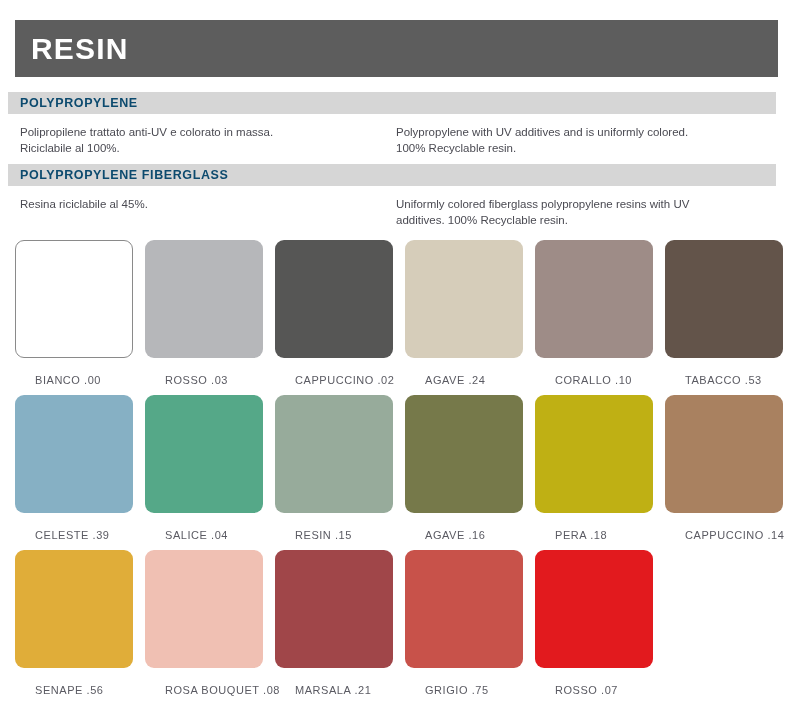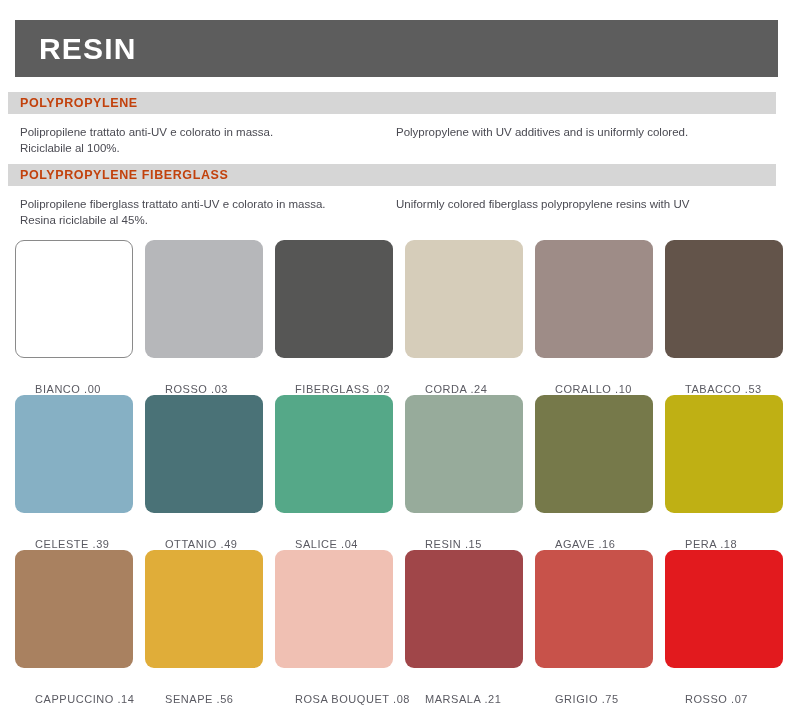--- a/index.html
+++ b/index.html
@@ -26,40 +26,40 @@
     height: 57px;
     background: #5d5d5d;
     display: flex;
     align-items: center;
   }
   .title-bar .title-text {
     color: #ffffff;
     font-size: 30px;
     font-weight: bold;
     letter-spacing: 1.2px;
-    padding-left: 24px;
+    padding-left: 16px;
     line-height: 1;
   }
 
   
   .section {
     position: absolute;
     left: 8px;
     width: 768px;
   }
   .section-band {
     background: #d6d6d6;
     height: 22px;
     display: flex;
     align-items: center;
   }
   .section-band .band-label {
     font-size: 12.5px;
     font-weight: bold;
-    color: #c2410c;
+    color: #0c4a6e;
     letter-spacing: 0.6px;
     padding-left: 12px;
   }
   .section-body {
     display: flex;
     padding: 10px 0 0 0;
   }
   .section-body .col {
     font-size: 11.5px;
     line-height: 16px;
@@ -98,21 +98,21 @@
   .swatch-chip {
     width: 118px;
     height: 118px;
     border-radius: 9px;
     box-sizing: border-box;
   }
   .swatch-chip.outlined {
     border: 1px solid #8a8a8a;
   }
   .swatch-label {
-    margin-top: 25px;
+    margin-top: 16px;
     font-size: 11px;
     letter-spacing: 0.55px;
     color: #5a5a62;
     white-space: nowrap;
     padding-left: 20px;
   }
 </style>
 </head>
 <body>
 
@@ -124,73 +124,70 @@
   <div class="section-band">
     <span class="band-label">POLYPROPYLENE</span>
   </div>
   <div class="section-body">
     <div class="col col-left">
       <p>Polipropilene trattato anti-UV e colorato in massa.</p>
       <p>Riciclabile al 100%.</p>
     </div>
     <div class="col col-right">
       <p>Polypropylene with UV additives and is uniformly colored.</p>
+      <p>100% Recyclable resin.</p>
     </div>
   </div>
 </div>
 
 <div class="section" id="section-polypropylene-fiberglass">
   <div class="section-band">
     <span class="band-label">POLYPROPYLENE FIBERGLASS</span>
   </div>
   <div class="section-body">
     <div class="col col-left">
-      <p>Polipropilene fiberglass trattato anti-UV e colorato in massa.</p>
       <p>Resina riciclabile al 45%.</p>
     </div>
     <div class="col col-right">
       <p>Uniformly colored fiberglass polypropylene resins with UV</p>
+      <p>additives. 100% Recyclable resin.</p>
     </div>
   </div>
 </div>
 
 <div class="swatch-grid" id="swatch-grid">
     <div class="swatch-cell">
       <div class="swatch-chip outlined" style="background: rgb(255, 255, 255);"></div>
       <div class="swatch-label">BIANCO .00</div>
     </div>
     <div class="swatch-cell">
       <div class="swatch-chip" style="background: rgb(182, 183, 186);"></div>
       <div class="swatch-label">ROSSO .03</div>
     </div>
     <div class="swatch-cell">
       <div class="swatch-chip" style="background: rgb(86, 86, 85);"></div>
-      <div class="swatch-label">FIBERGLASS .02</div>
+      <div class="swatch-label">CAPPUCCINO .02</div>
     </div>
     <div class="swatch-cell">
       <div class="swatch-chip" style="background: rgb(214, 205, 186);"></div>
-      <div class="swatch-label">CORDA .24</div>
+      <div class="swatch-label">AGAVE .24</div>
     </div>
     <div class="swatch-cell">
       <div class="swatch-chip" style="background: rgb(158, 140, 135);"></div>
       <div class="swatch-label">CORALLO .10</div>
     </div>
     <div class="swatch-cell">
       <div class="swatch-chip" style="background: rgb(99, 84, 74);"></div>
       <div class="swatch-label">TABACCO .53</div>
     </div>
     <div class="swatch-cell">
       <div class="swatch-chip" style="background: rgb(134, 176, 196);"></div>
       <div class="swatch-label">CELESTE .39</div>
     </div>
     <div class="swatch-cell">
-      <div class="swatch-chip" style="background: rgb(74, 114, 119);"></div>
-      <div class="swatch-label">OTTANIO .49</div>
-    </div>
-    <div class="swatch-cell">
       <div class="swatch-chip" style="background: rgb(85, 168, 136);"></div>
       <div class="swatch-label">SALICE .04</div>
     </div>
     <div class="swatch-cell">
       <div class="swatch-chip" style="background: rgb(151, 171, 155);"></div>
       <div class="swatch-label">RESIN .15</div>
     </div>
     <div class="swatch-cell">
       <div class="swatch-chip" style="background: rgb(118, 121, 74);"></div>
       <div class="swatch-label">AGAVE .16</div>

